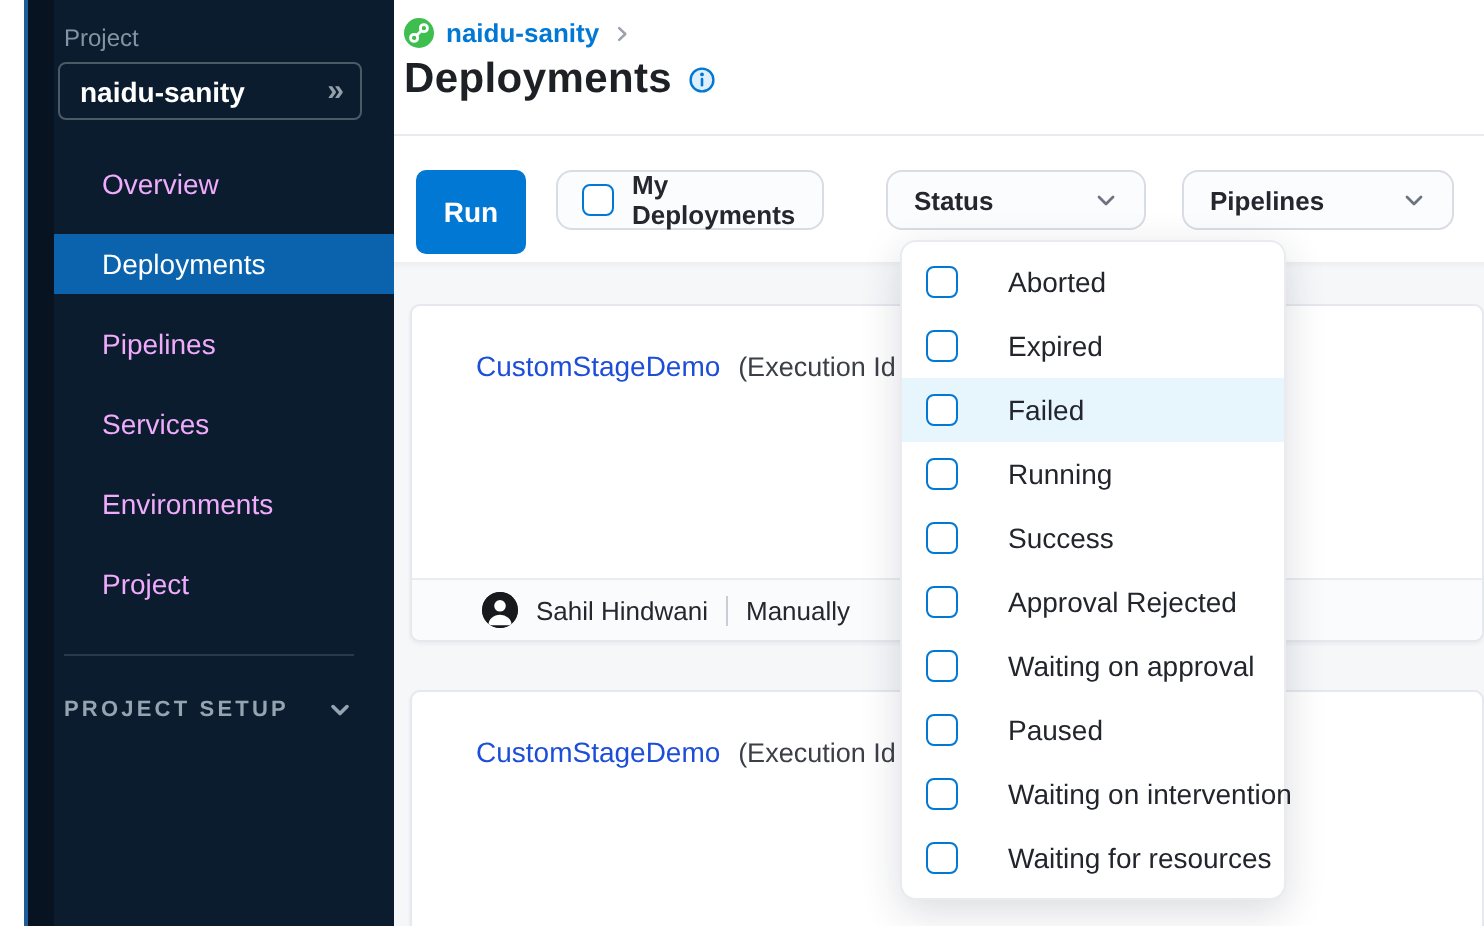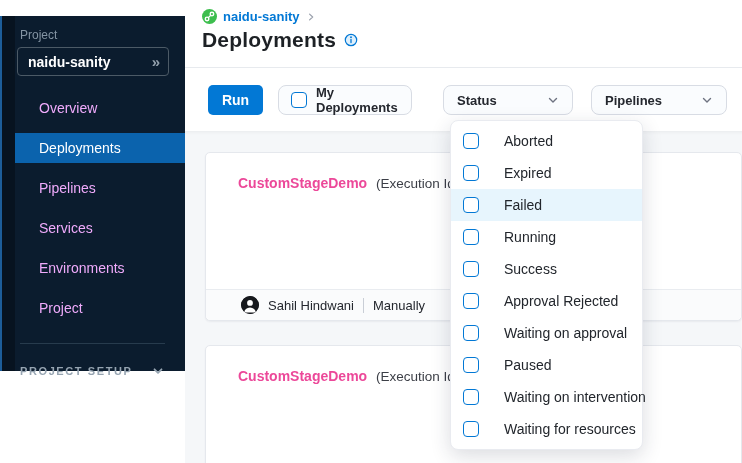--- a/index.html
+++ b/index.html
@@ -3,51 +3,51 @@
 <meta charset="utf-8">
 <style>
   * { margin:0; padding:0; box-sizing:border-box; }
   html,body { width:742px; height:463px; }
   body {
     position:relative; overflow:hidden; background:#ffffff;
     font-family:"Liberation Sans", sans-serif;
     -webkit-font-smoothing:antialiased;
   }
   
-  .sidebar { position:absolute; left:0; top:0; width:185px; height:355px; background:#0b1c2e; z-index:2;margin-top:16px; }
+  .sidebar { position:absolute; left:12px; top:0; width:185px; height:463px; background:#0b1c2e; z-index:2; }
   .sidebar-rail { position:absolute; left:0; top:0; width:15px; height:100%; background:#071320; border-left:2px solid #1d5d99; }
   .project-label { position:absolute; left:20px; top:12px; font-size:12px; color:#8494a3; }
   .project-selector { position:absolute; left:17px; top:31px; width:152px; height:29px; border:1px solid #4c5a66; border-radius:4px; display:flex; align-items:center; padding:0 10px; color:#fff; cursor:pointer; }
   .project-value { font-weight:700; font-size:14px; flex:1; white-space:nowrap; overflow:hidden; }
   .expand-icon { color:#93a0ac; font-size:15px; font-weight:700; letter-spacing:-2px; }
   .nav { position:absolute; left:15px; top:77px; width:170px; }
   .nav-item { height:30px; margin-bottom:10px; display:flex; align-items:center; padding-left:24px; color:#f0abfc; font-size:14px; cursor:pointer; white-space:nowrap; }
   .nav-item.selected { background:#0b63ad; color:#ffffff; }
   .sidebar-divider { position:absolute; left:20px; top:327px; width:145px; height:1px; background:#273b4d; }
   .project-setup { position:absolute; left:20px; top:349px; width:144px; display:flex; align-items:center; justify-content:space-between; color:#96a4b1; font-size:11px; font-weight:700; letter-spacing:1.6px; cursor:pointer; }
   
   .breadcrumb { position:absolute; left:202px; top:9px; display:flex; align-items:center; gap:6px; }
   .breadcrumb a { color:#0278d5; font-size:13px; font-weight:600; text-decoration:none; cursor:pointer; }
   .title-row { position:absolute; left:202px; top:28px; display:flex; align-items:center; gap:8px; }
   .page-title { font-size:21px; font-weight:700; color:#1d2125; letter-spacing:.2px; }
   .header-divider { position:absolute; left:185px; top:67px; width:557px; height:1px; background:#e7eaee; }
   
-  .btn-run { position:absolute; left:208px; top:85px; width:55px; height:30px; background:#0278d5; color:#fff; border:none; border-radius:5px; font-weight:700; font-size:14px; font-family:inherit; cursor:pointer; }
+  .btn-run { position:absolute; left:208px; top:85px; width:55px; height:42px; background:#0278d5; color:#fff; border:none; border-radius:5px; font-weight:700; font-size:14px; font-family:inherit; cursor:pointer; }
   .btn-filter { position:absolute; top:85px; height:30px; background:#fafcfe; border:1px solid #d8dce4; border-radius:8px; display:flex; align-items:center; font-size:13px; font-weight:600; color:#24272e; cursor:pointer; }
   .btn-mydep { left:278px; width:134px; padding:0 12px; gap:9px; }
   .btn-status { left:443px; width:130px; padding:0 13px; justify-content:space-between; }
   .btn-pipelines { left:591px; width:136px; padding:0 13px; justify-content:space-between; }
   .checkbox { width:16px; height:16px; min-width:16px; border:1.5px solid #0278d5; border-radius:4px; background:#fff; cursor:pointer; }
   
   .content-bg { position:absolute; left:185px; top:131px; width:557px; height:332px; background:#f5f7f9; box-shadow:inset 0 5px 5px -5px rgba(0,0,0,.08); z-index:0; }
   .card { position:absolute; left:205px; width:537px; height:169px; background:#fff; border:1px solid #e5e8ed; border-radius:5px; box-shadow:0 1px 2px rgba(40,41,61,.06); z-index:1; cursor:pointer; }
   .card-1 { top:152px; }
   .card-2 { top:345px; }
   .card-title-row { padding:22px 0 0 32px; font-size:14px; white-space:nowrap; }
-  .card-title { font-weight:700; color:#ec4899; }
+  .card-title { font-weight:400; color:#1d4ed8; }
   .card-sub { color:#3c3f47; margin-left:5px; font-size:13.5px; }
   .card-footer { position:absolute; left:0; bottom:0; width:100%; height:31px; background:#fafbfc; border-top:1px solid #e9ecf0; border-radius:0 0 5px 5px; display:flex; align-items:center; padding-left:35px; gap:9px; font-size:13px; color:#24272e; }
   .avatar { width:18px; height:18px; border-radius:50%; overflow:hidden; background:#17191d; }
   .vdiv { width:1px; height:15px; background:#c9ced6; }
   
   .menu { position:absolute; left:450px; top:120px; width:193px; background:#fff; border:1px solid #e9ebf0; border-radius:8px; box-shadow:0 6px 20px rgba(30,40,60,.16); padding:4px 0; z-index:5; }
   .menu-item { height:32px; display:flex; align-items:center; gap:25px; padding-left:12px; font-size:14px; color:#22262c; cursor:pointer; white-space:nowrap; }
   .menu-item.highlighted { background:#e7f5fd; }
   svg { display:block; }
 </style>

